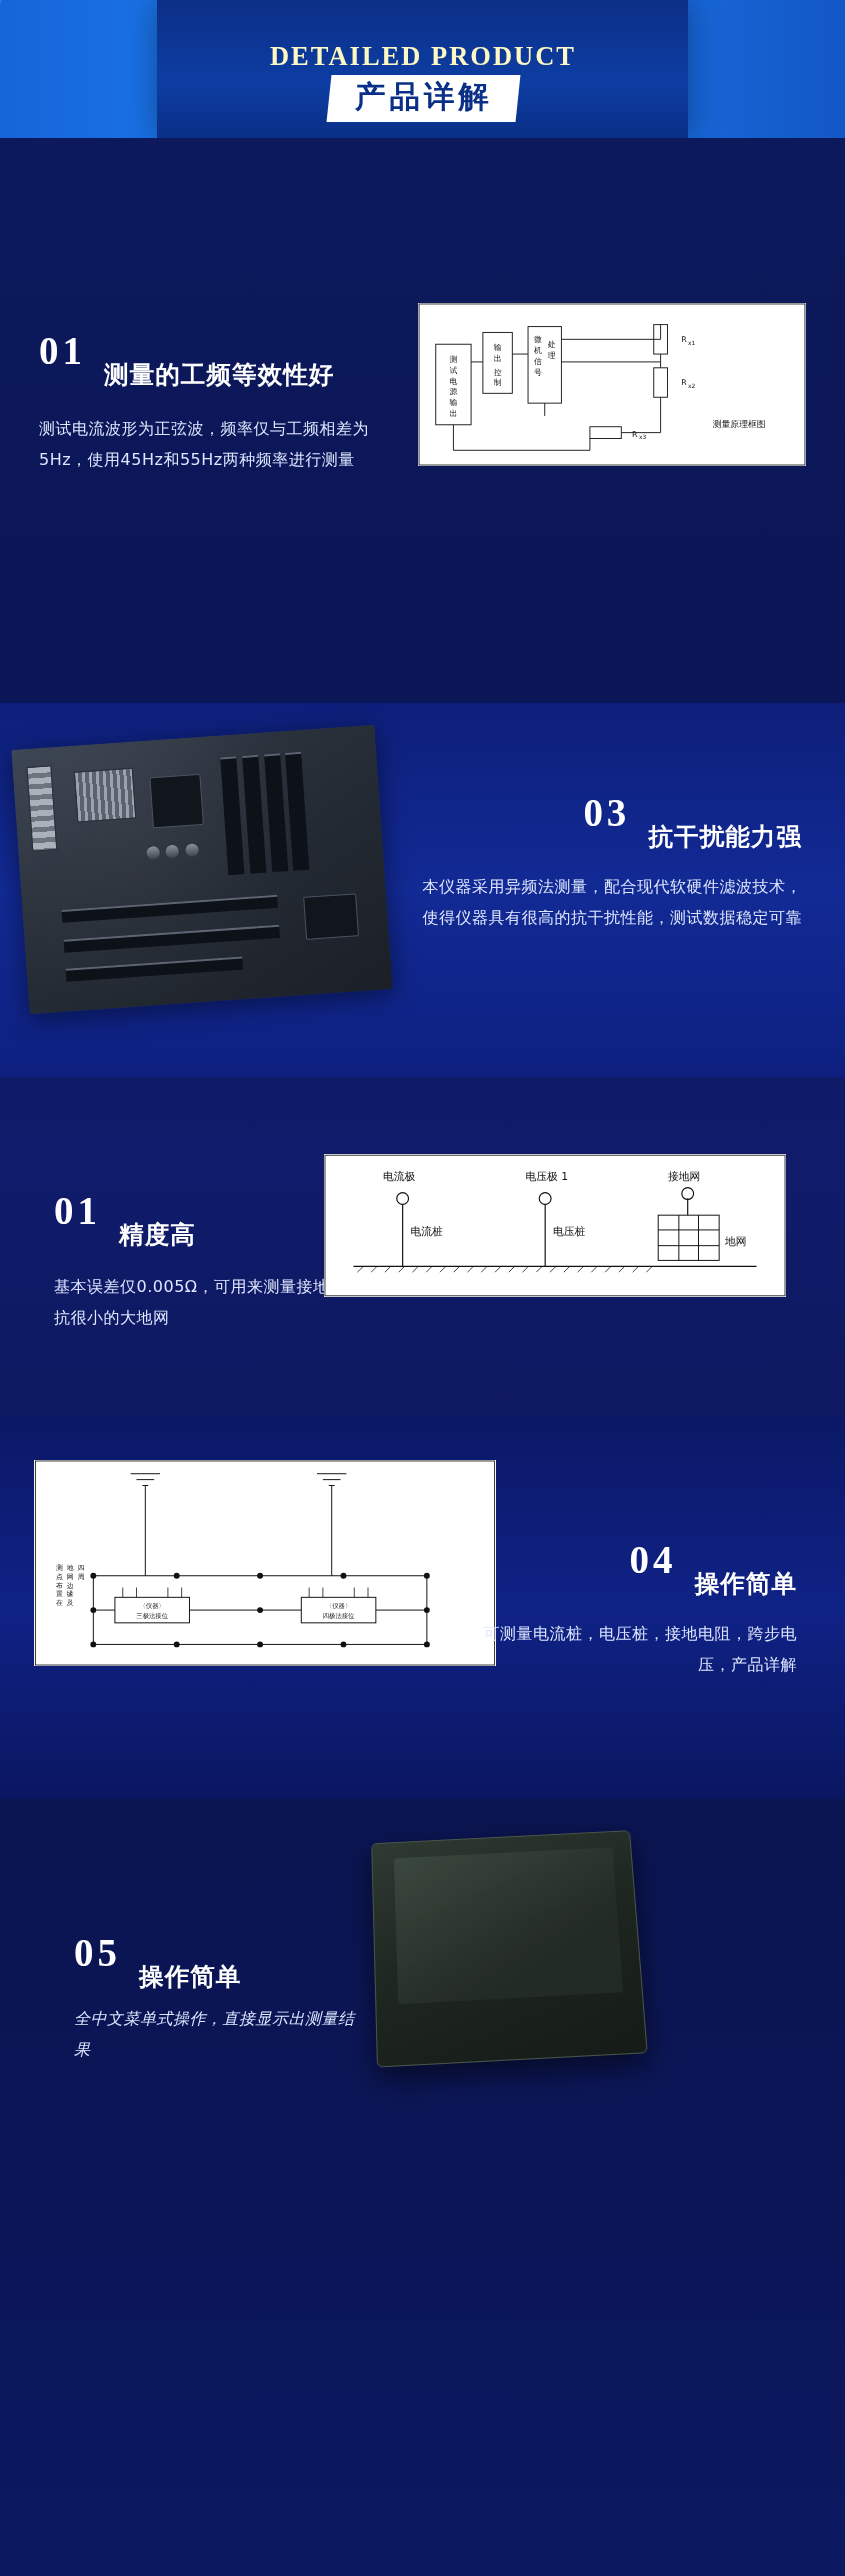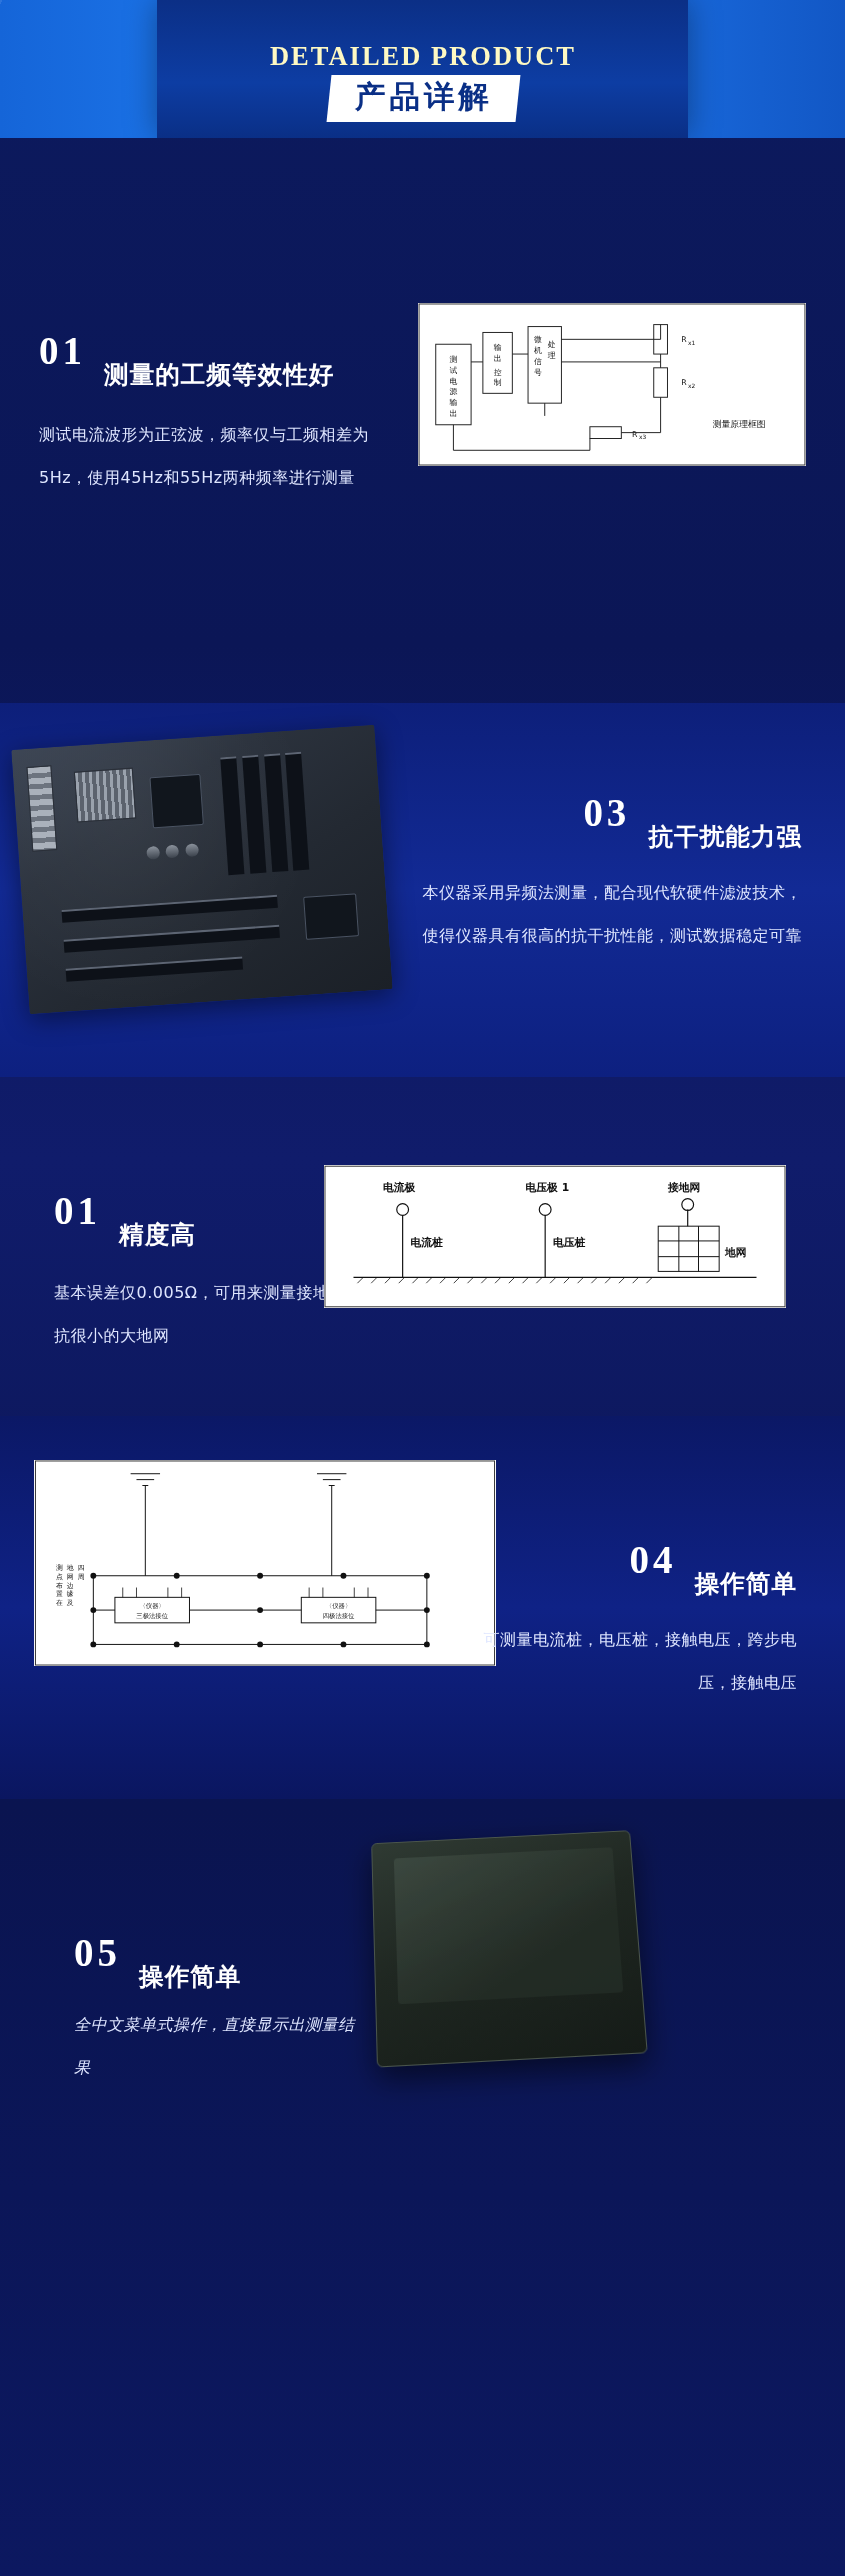--- a/index.html
+++ b/index.html
@@ -81,21 +81,21 @@
     font-size: 24.6px;
     font-weight: bold;
     margin-left: 13.8px;
     letter-spacing: 1px;
     font-family: "DejaVu Sans", sans-serif;
     margin-top: 48px;
   }
   .desc {
     color: #dfe6ff;
     font-size: 16px;
-    line-height: 43px;
+    line-height: 31px;
     font-family: "DejaVu Sans", sans-serif;
     letter-spacing: 0.5px;
   }
   .desc.right { text-align: right; }
 
   
   #sec1 { height: 565px; }
   #sec1 .txtblock { position: absolute; left: 39px; top: 172px; width: 354px; }
   #sec1 .desc { margin-top: 21.6px; width: 339px; }
   .fig1 {
@@ -131,24 +131,23 @@
     border: 1px solid #2a2f38;
   }
   #sec2 .txtblock { position: absolute; right: 44px; top: 69px; width: 393px; text-align: right; }
   #sec2 .desc { margin-top: 18px; }
 
   
   #sec3 { height: 339px; }
   #sec3 .txtblock { position: absolute; left: 54px; top: 93px; width: 324px; }
   #sec3 .desc { margin-top: 19.7px; width: 295px; }
   .fig3 {
-    position: absolute; left: 324px; top: 88px;
+    position: absolute; left: 324px; top: 77px;
     width: 462px; height: 143px;
     background: #ffffff;
-    font-weight: bold;
   }
 
   
   #sec4 { height: 383px; background: linear-gradient(180deg,#0b1866 0%, #0f2286 50%, #0a1660 100%); }
   .fig4 {
     position: absolute; left: 34px; top: 44px;
     width: 462px; height: 206px;
     background: #ffffff;
   }
   #sec4 .txtblock { position: absolute; right: 49px; top: 103px; width: 315px; text-align: right; }
@@ -365,21 +364,21 @@
           <g stroke="#111" stroke-width="0.8" fill="none">
             <path d="M90 140 V130 M104 140 V130 M136 140 V130 M150 140 V130"></path>
             <path d="M280 140 V130 M294 140 V130 M326 140 V130 M340 140 V130"></path>
           </g>
         </svg>
       </div>
 
       <div class="txtblock">
         <span class="num">04</span>
         <span class="head-title">操作简单</span>
-        <div class="desc right">可测量电流桩，电压桩，接触电压，跨步电压，接触电压</div>
+        <div class="desc right">可测量电流桩，电压桩，接地电阻，跨步电压，产品详解</div>
       </div>
     </div>
   </div>
 
   <div class="section" id="sec5">
     <div class="sec-inner">
       <div class="txtblock">
         <span class="num">05</span>
         <span class="head-title">操作简单</span>
         <div class="desc">全中文菜单式操作，直接显示出测量结果</div>

